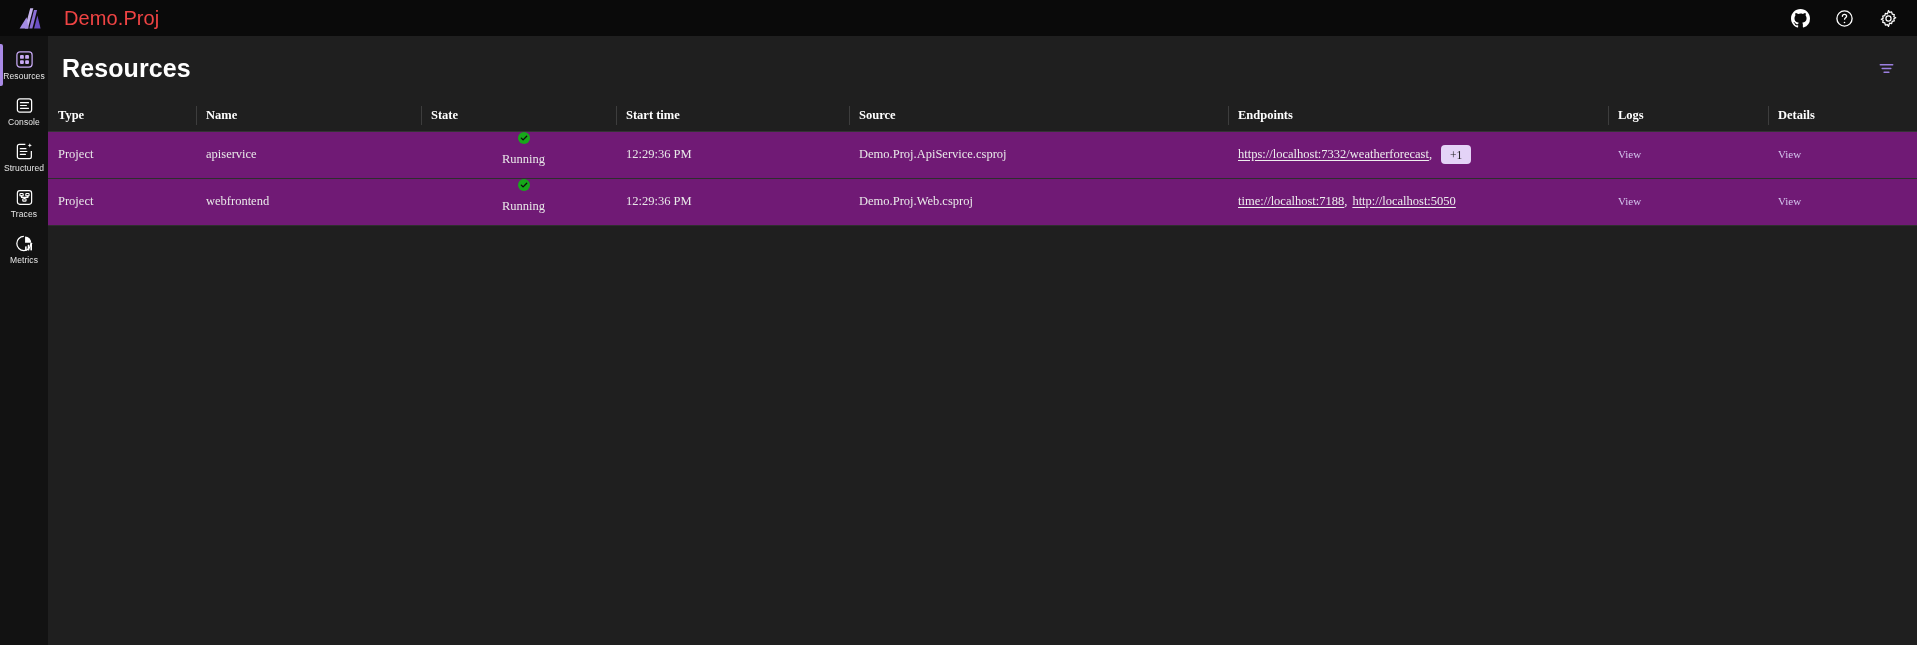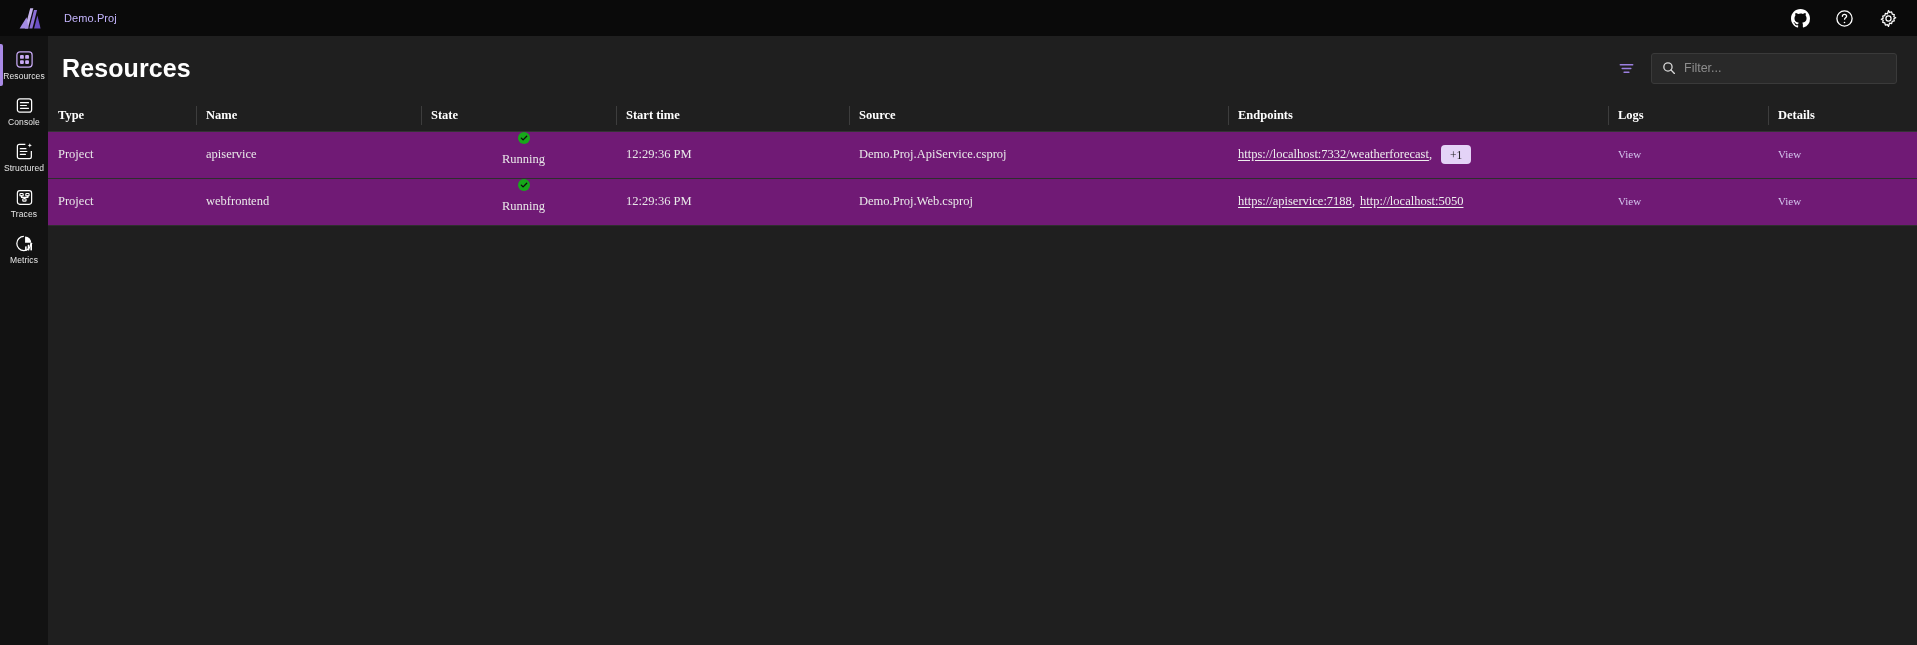--- a/index.html
+++ b/index.html
@@ -39,22 +39,22 @@
     gap: 0px;
   }
   .logo-box {
     width: 44px;
     height: 34px;
     display: flex;
     align-items: center;
     justify-content: center;
   }
   .app-title {
-    font-size: 11px;
-    color: #c4b5fd;
+    font-size: 20px;
+    color: #ef4444;
     font-weight: 400;
     letter-spacing: 0.1px;
     padding-left: 12px;
   }
   .topbar-spacer { flex: 1 1 auto; }
   .topbar-actions {
     display: flex;
     align-items: center;
     gap: 22px;
   }
@@ -426,29 +426,20 @@
       <div class="page-header">
         <div class="page-title">Resources</div>
         <div class="header-spacer"></div>
         <div class="header-tools">
           <div class="filter-icon-btn" title="Filter">
             <svg width="17" height="17" viewBox="0 0 18 18" stroke="currentColor" stroke-width="1.7" stroke-linecap="round" aria-hidden="true">
               <line x1="2.5" y1="5" x2="15.5" y2="5"></line>
               <line x1="4.5" y1="9" x2="13.5" y2="9"></line>
               <line x1="6.5" y1="13" x2="11.5" y2="13"></line>
             </svg>
-          </div>
-          <div class="search-box">
-            <span class="s-icon">
-              <svg width="14" height="14" viewBox="0 0 16 16" fill="none" stroke="currentColor" stroke-width="1.5" aria-hidden="true">
-                <circle cx="6.8" cy="6.8" r="4.7"></circle>
-                <line x1="10.3" y1="10.3" x2="14.2" y2="14.2" stroke-linecap="round"></line>
-              </svg>
-            </span>
-            <input type="text" placeholder="Filter..." value="" style="">
           </div>
         </div>
       </div>
 
       <div class="table-region">
         <table class="res-table">
           <colgroup>
             <col class="col-type">
               <col class="col-name">
               <col class="col-state">
@@ -514,21 +505,21 @@
                       <path d="M3.3 6.1 L5.1 7.9 L8.7 4.2" fill="none" stroke="#0d0d0d" stroke-width="1.3" stroke-linecap="round" stroke-linejoin="round"></path>
                     </svg>
                   </span>
                   <span>Running</span>
                 </div>
               </td>
               <td>12:29:36 PM</td>
               <td>Demo.Proj.Web.csproj</td>
               <td>
                 <div class="endpoints-cell">
-                  <a class="ep-link">https://apiservice:7188</a>
+                  <a class="ep-link">time://localhost:7188</a>
                     <span class="ep-sep">,</span>
                   <a class="ep-link">http://localhost:5050</a>
                 </div>
               </td>
               <td>
                 <a class="view-link">View</a>
               </td>
               <td>
                 <a class="view-link">View</a>
               </td>

